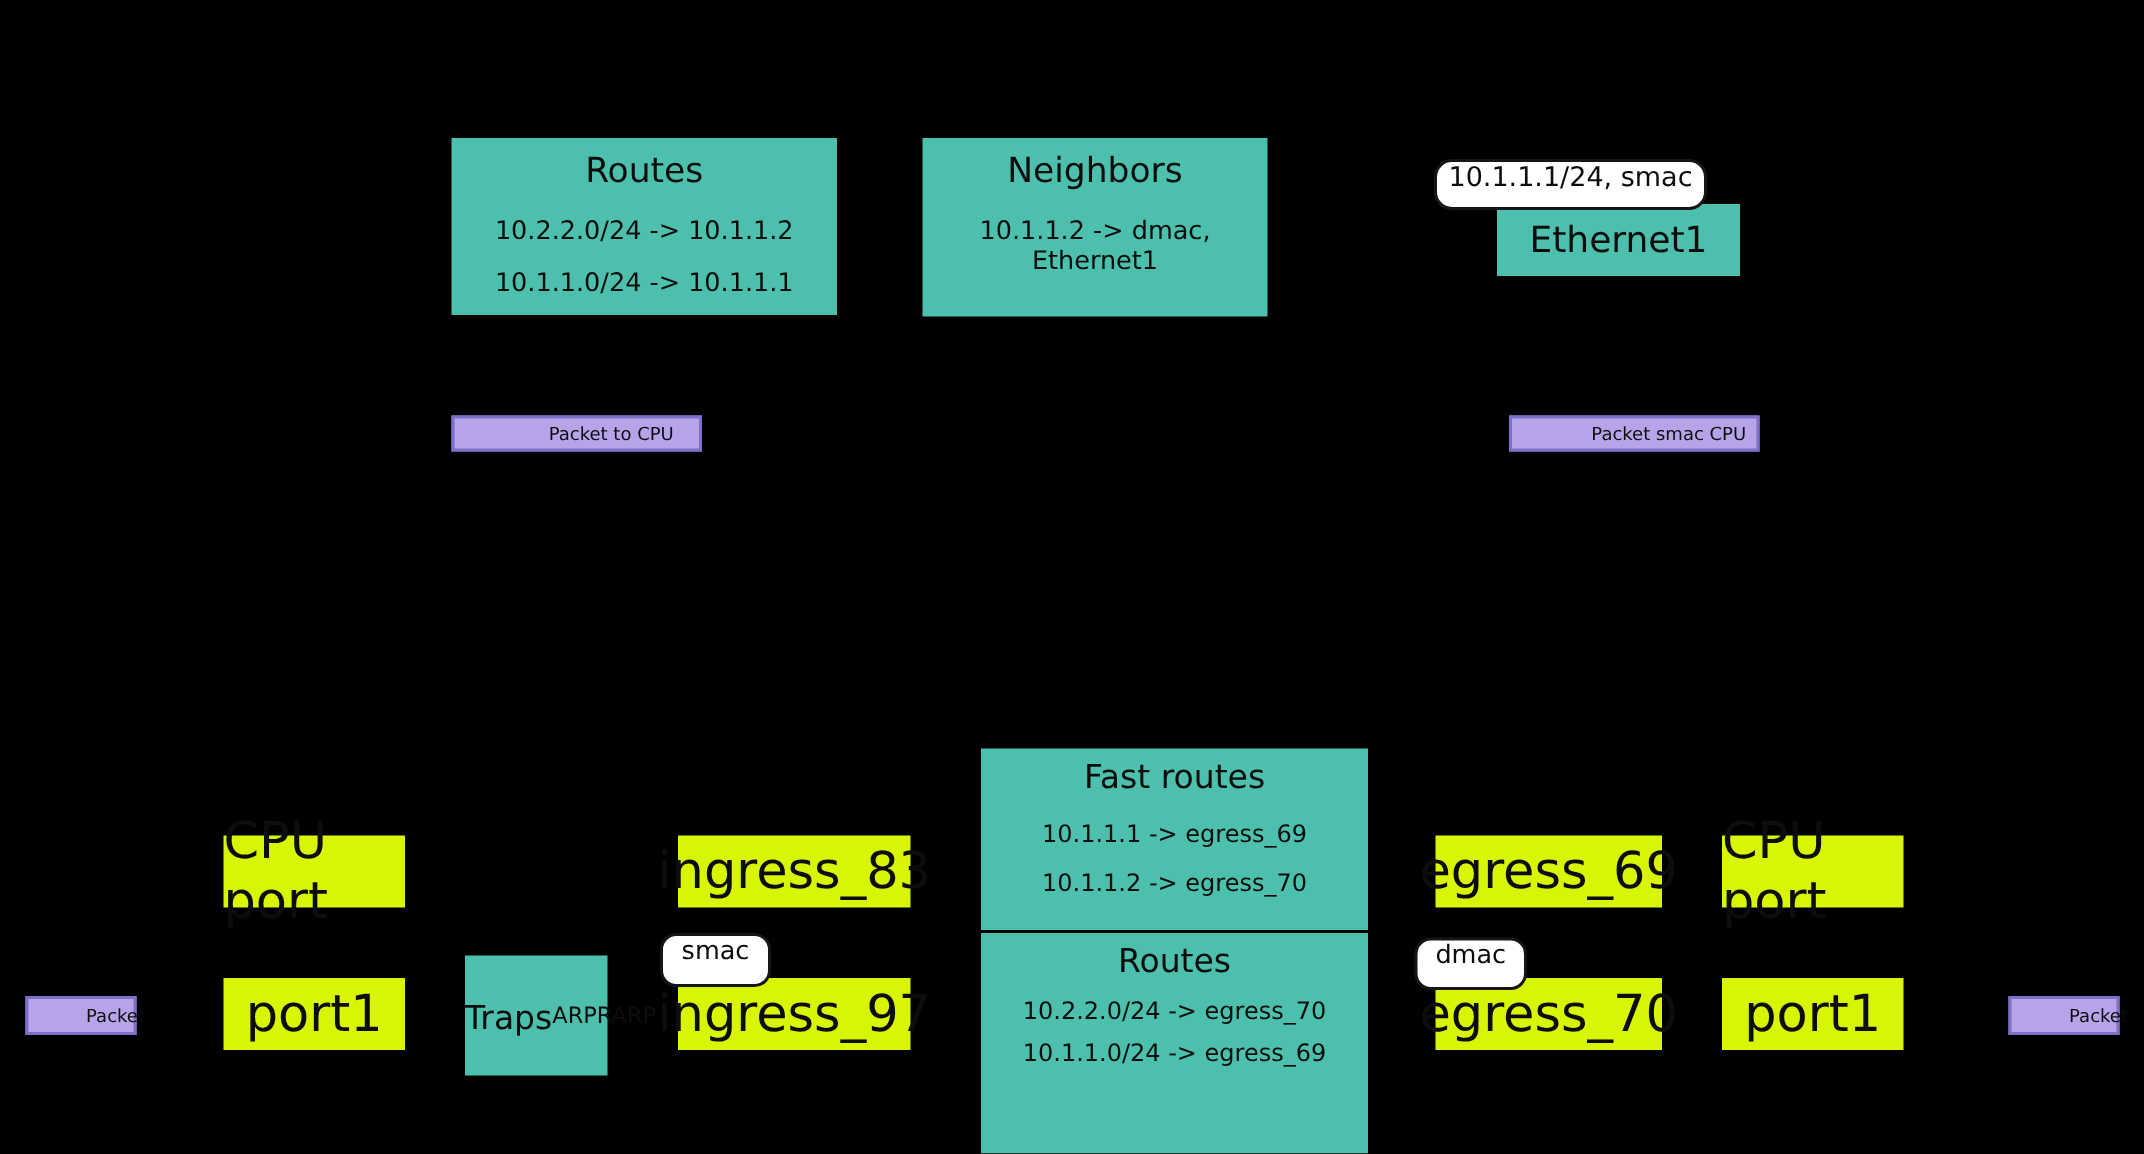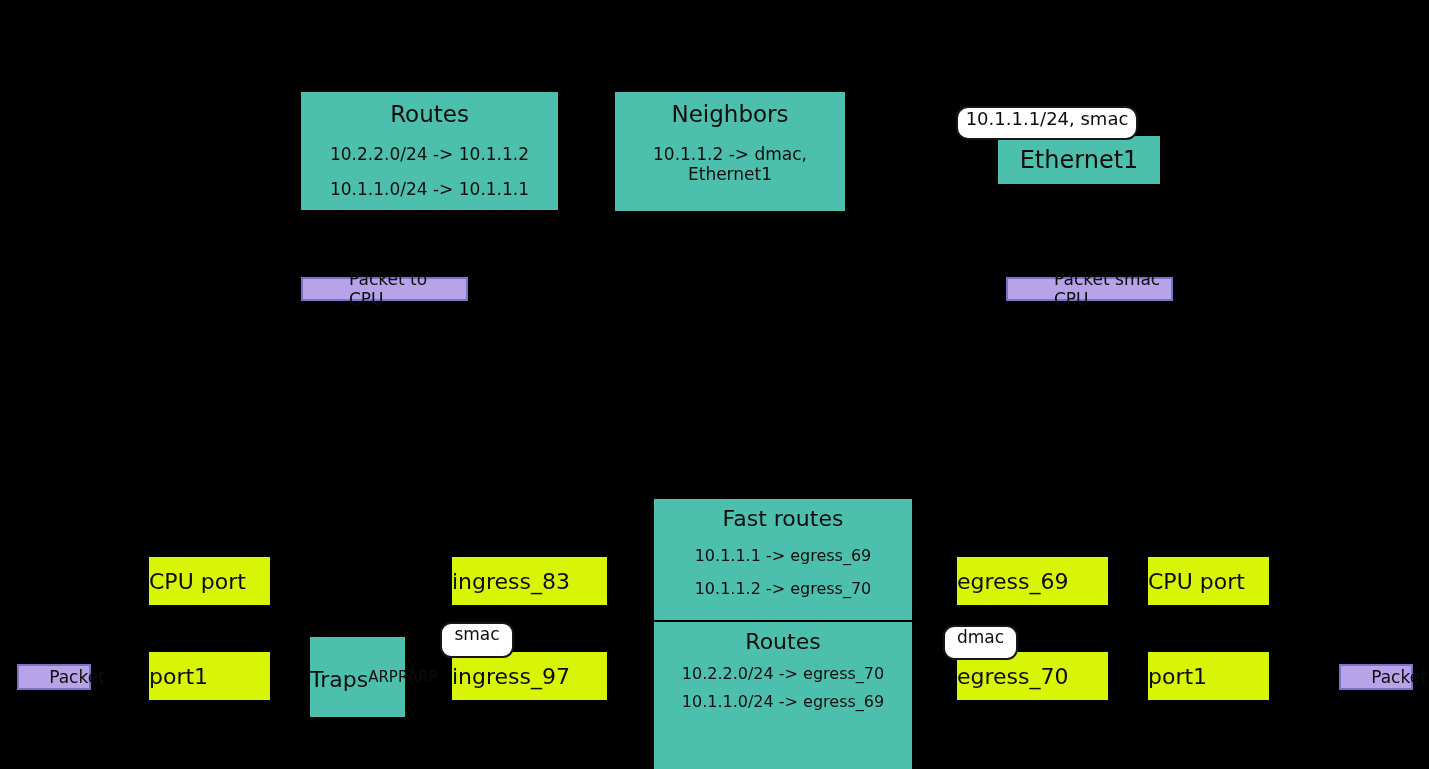--- a/index.html
+++ b/index.html
@@ -8,28 +8,28 @@
     width:1429px;height:769px;
     background:var(--background,#000);
     font-family:"DejaVu Sans", sans-serif;
     color:var(--text,#0d0d0d);
     overflow:hidden;
   }
   .node{position:absolute;box-sizing:border-box;}
   .teal{background:var(--teal,#4cc0ac);}
   .ybox{
     background:var(--yellow,#d7f505);
-    display:flex;align-items:center;
-    font-size:22px;
+    display:flex;align-items:center;justify-content:center;
+    font-size:34px;
   }
   .plabel{
     background:var(--purple-fill,#b7a3e8);
     border:2px solid var(--purple-border,#7e6fcb);
     display:flex;align-items:center;justify-content:center;
-    font-size:17px;
+    font-size:12px;
     padding-left:46px;
   }
   .pill{
     background:var(--pill-fill,#fff);
     border:2px solid #161616;
     border-radius:11px;
     display:flex;align-items:flex-start;justify-content:center;
     font-size:17px;
     z-index:3;
   }

